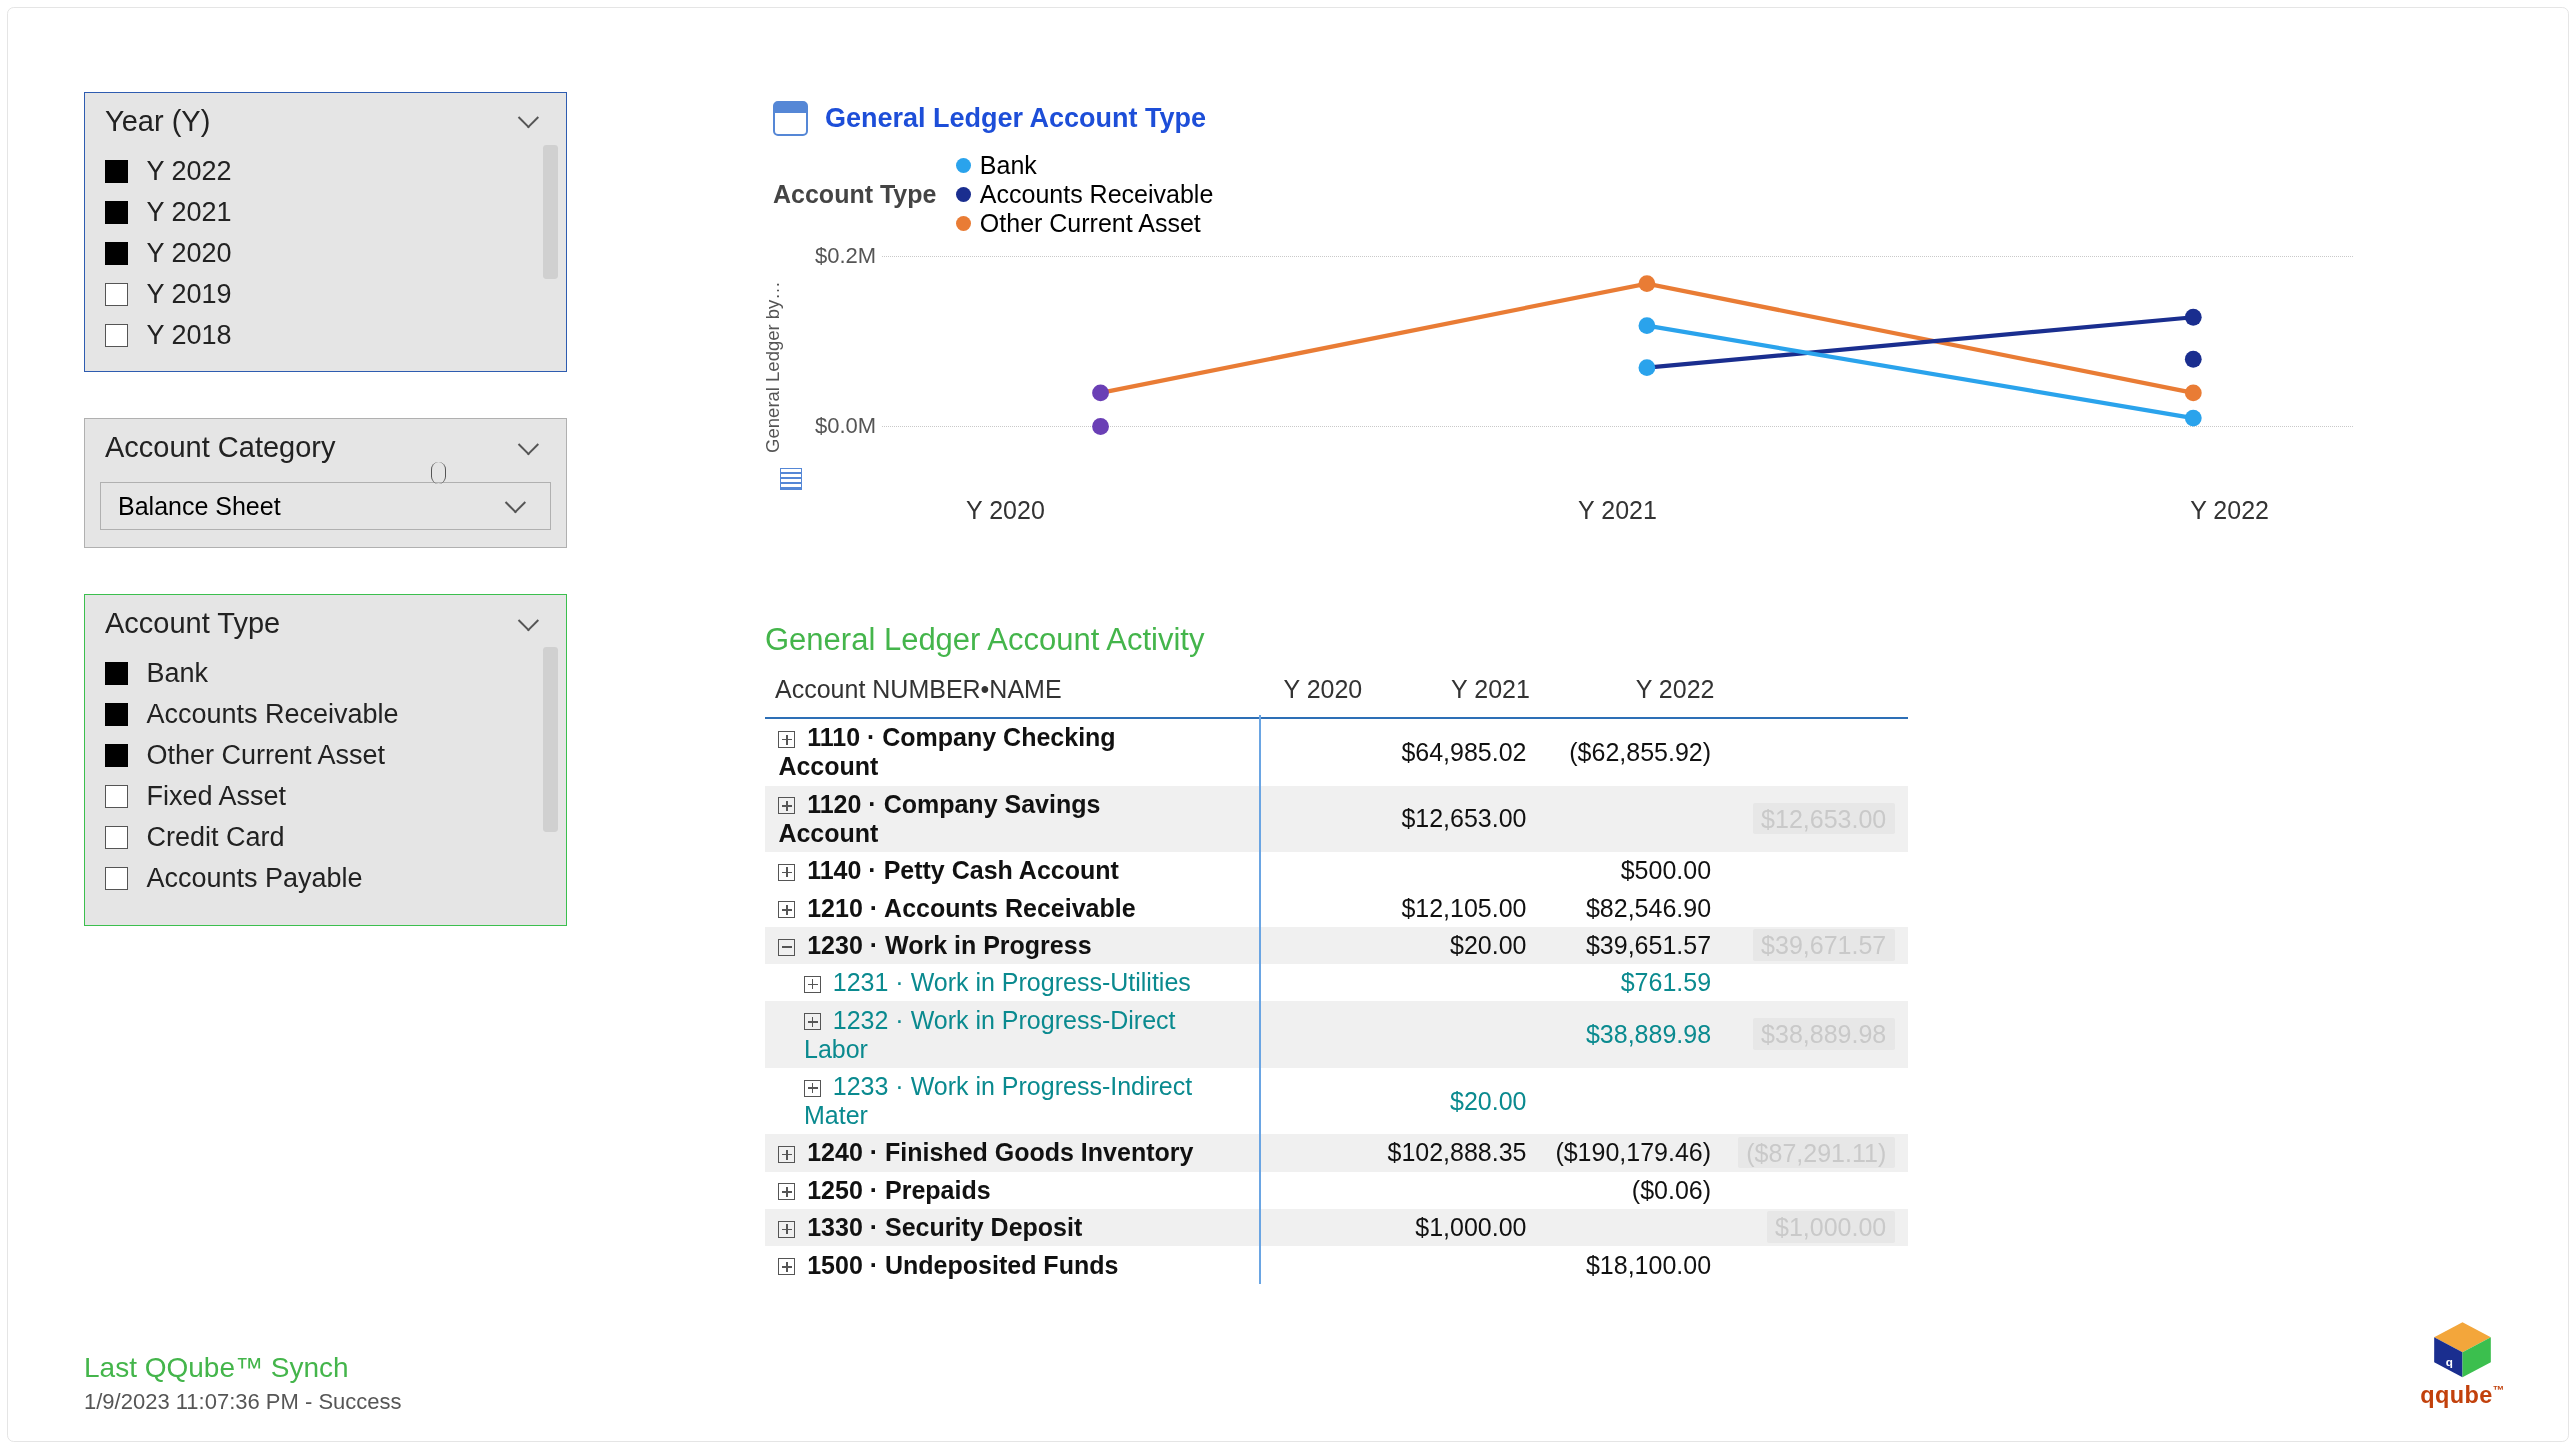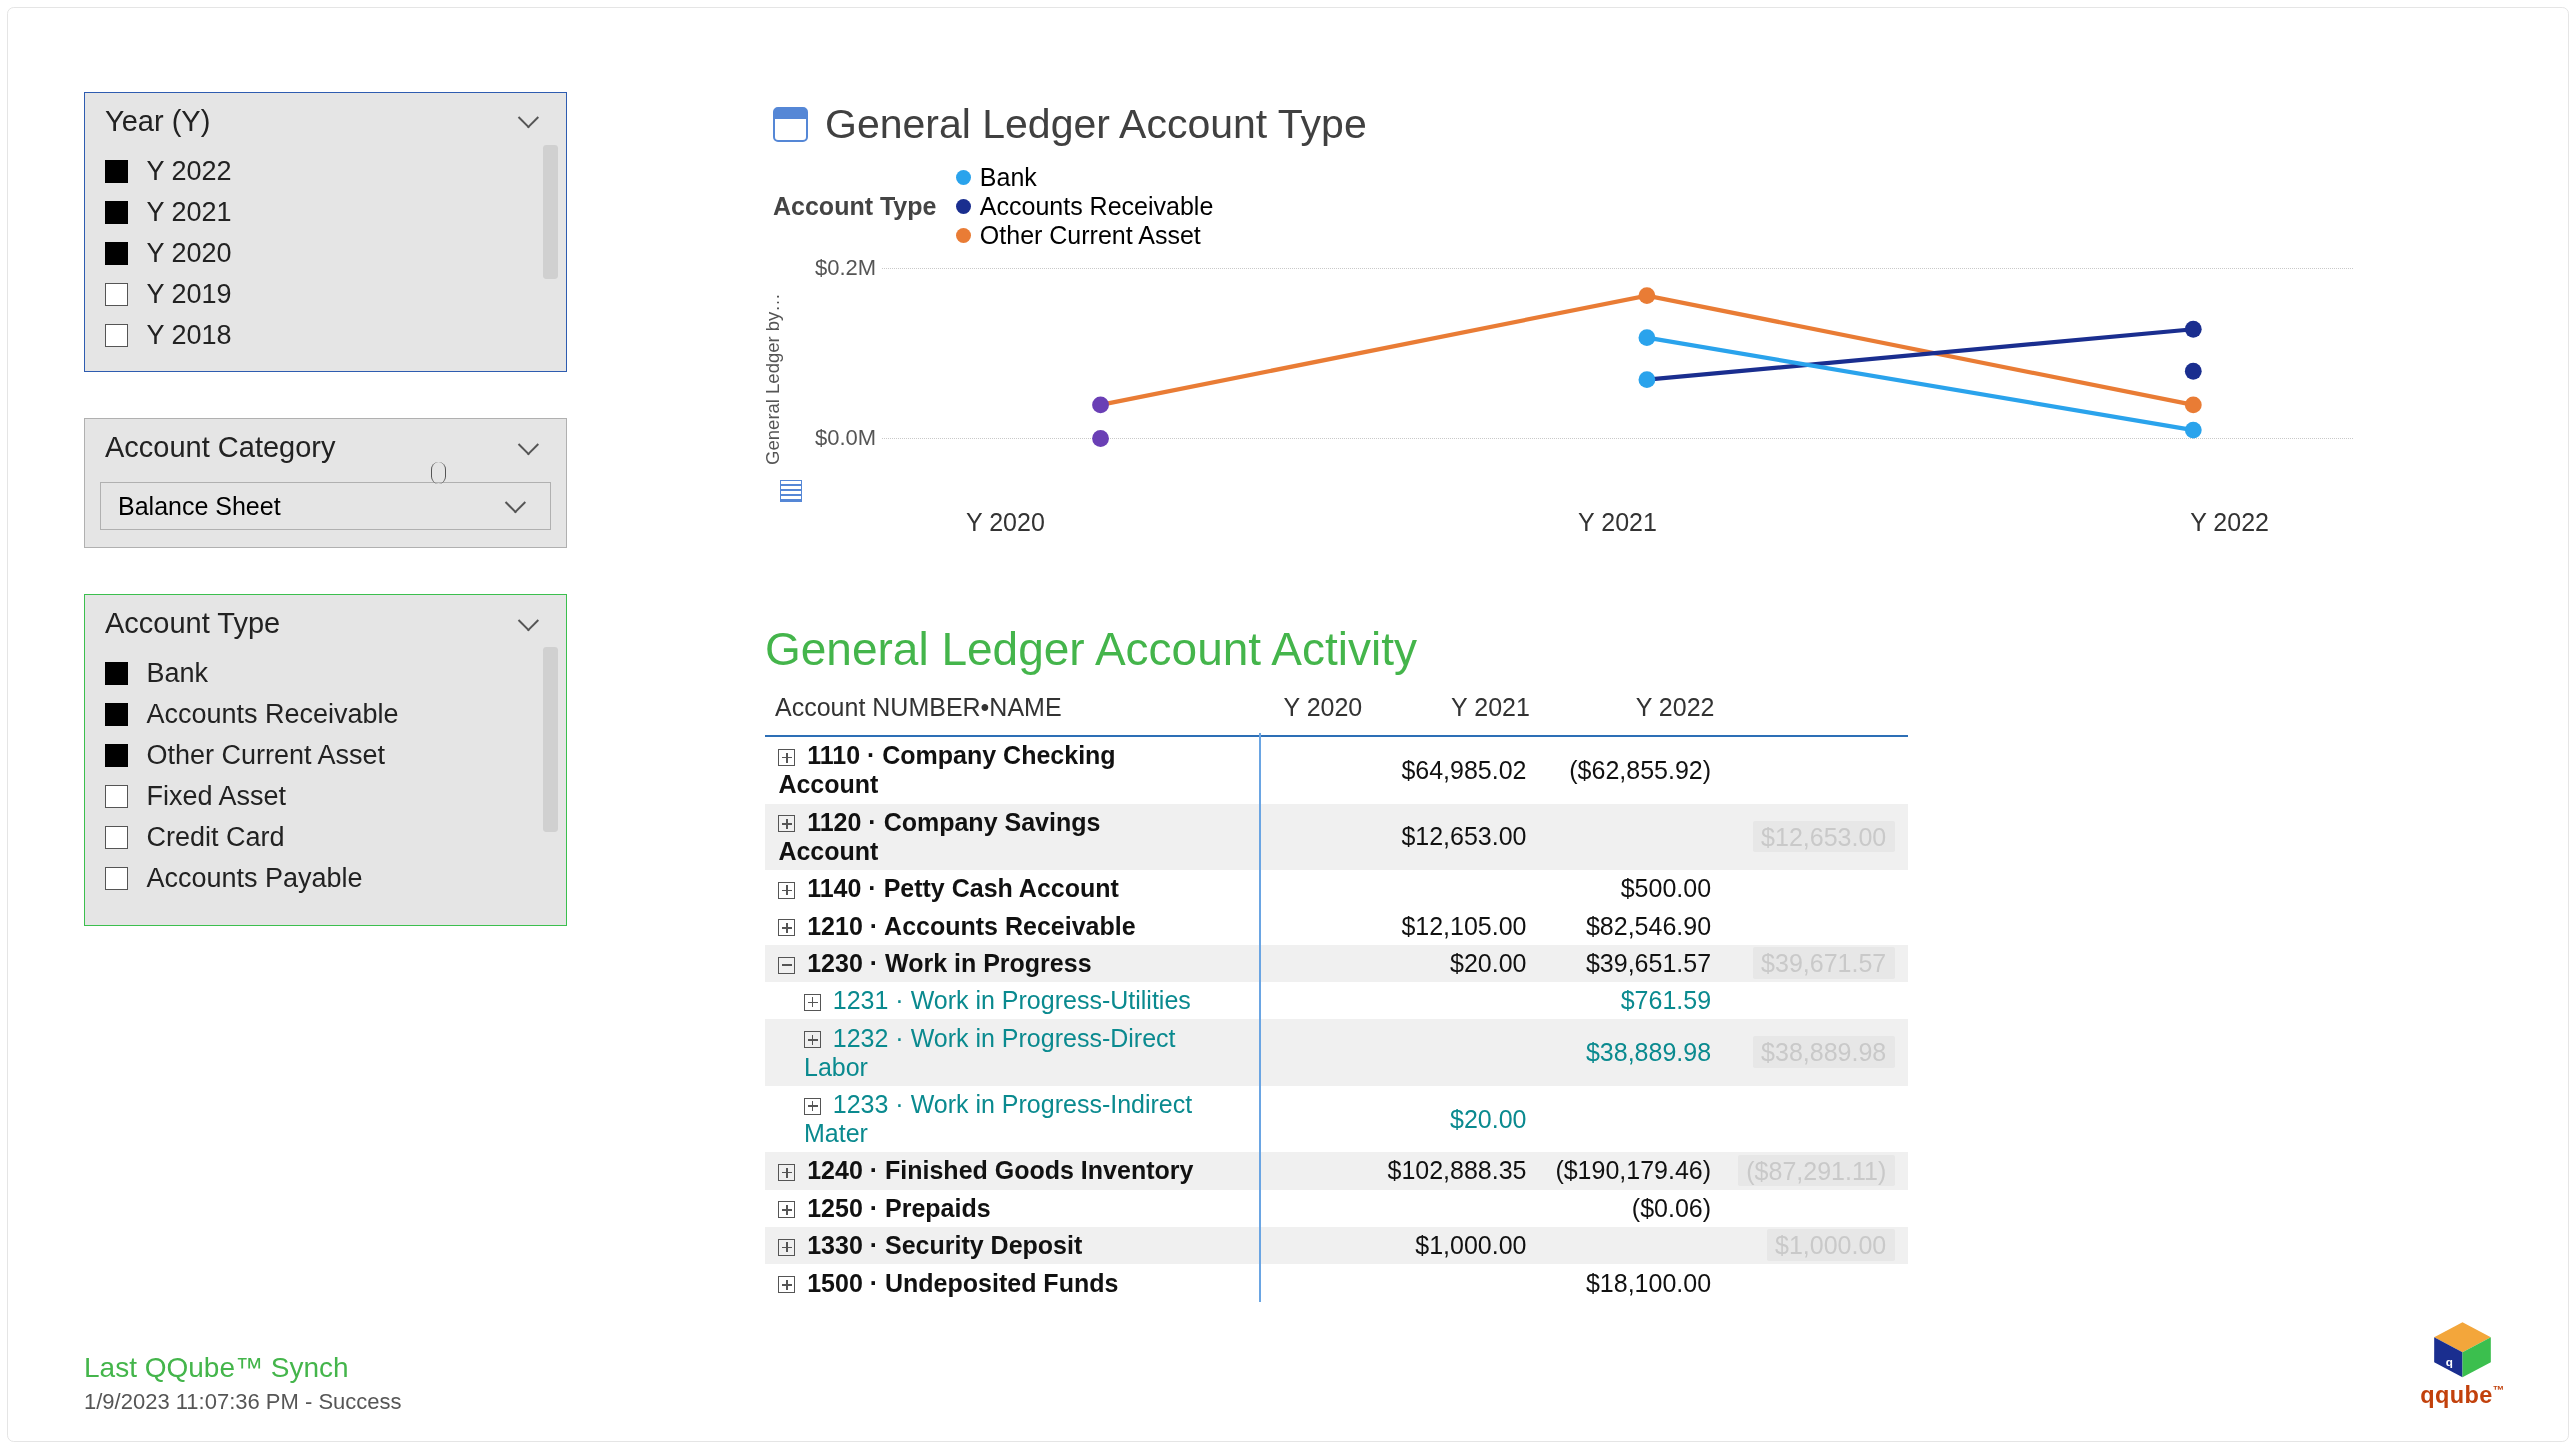--- a/index.html
+++ b/index.html
@@ -104,23 +104,23 @@
   }
   .cal-icon {
     width: 35px; height: 35px;
     border: 2.5px solid #5587d6;
     border-radius: 5px;
     position: relative;
     background:
       linear-gradient(#5587d6,#5587d6) left 0 top 0 / 100% 10px no-repeat;
   }
   .chart-title {
-    font-size: 41px;
-    color: #404040;
-    font-weight: 400;
+    font-size: 27px;
+    color: #1d4ed8;
+    font-weight: 700;
   }
   .legend {
     margin-top: 15px;
     display: flex;
     align-items: center;
     gap: 15px;
     font-size: 25px;
   }
   .legend-label { font-weight: 600; color: #444; margin-right: 5px; }
   .dot { width: 15px; height: 15px; border-radius: 50%; display: inline-block; margin-right: 8.4px; }
@@ -177,21 +177,21 @@
       repeating-linear-gradient(0deg,#5587d6 0 1.7px, transparent 1.7px 5px);
   }
 
   
   .table-block {
     position: absolute;
     left: 765px; top: 622px;
     width: 1143px;
   }
   .table-title {
-    font-size: 46px;
+    font-size: 31px;
     color: #44b54b;
     font-weight: 500;
     margin-bottom: 11.8px;
   }
   table.gl {
     border-collapse: collapse;
     width: 100%;
     font-size: 25px;
   }
   table.gl th {

